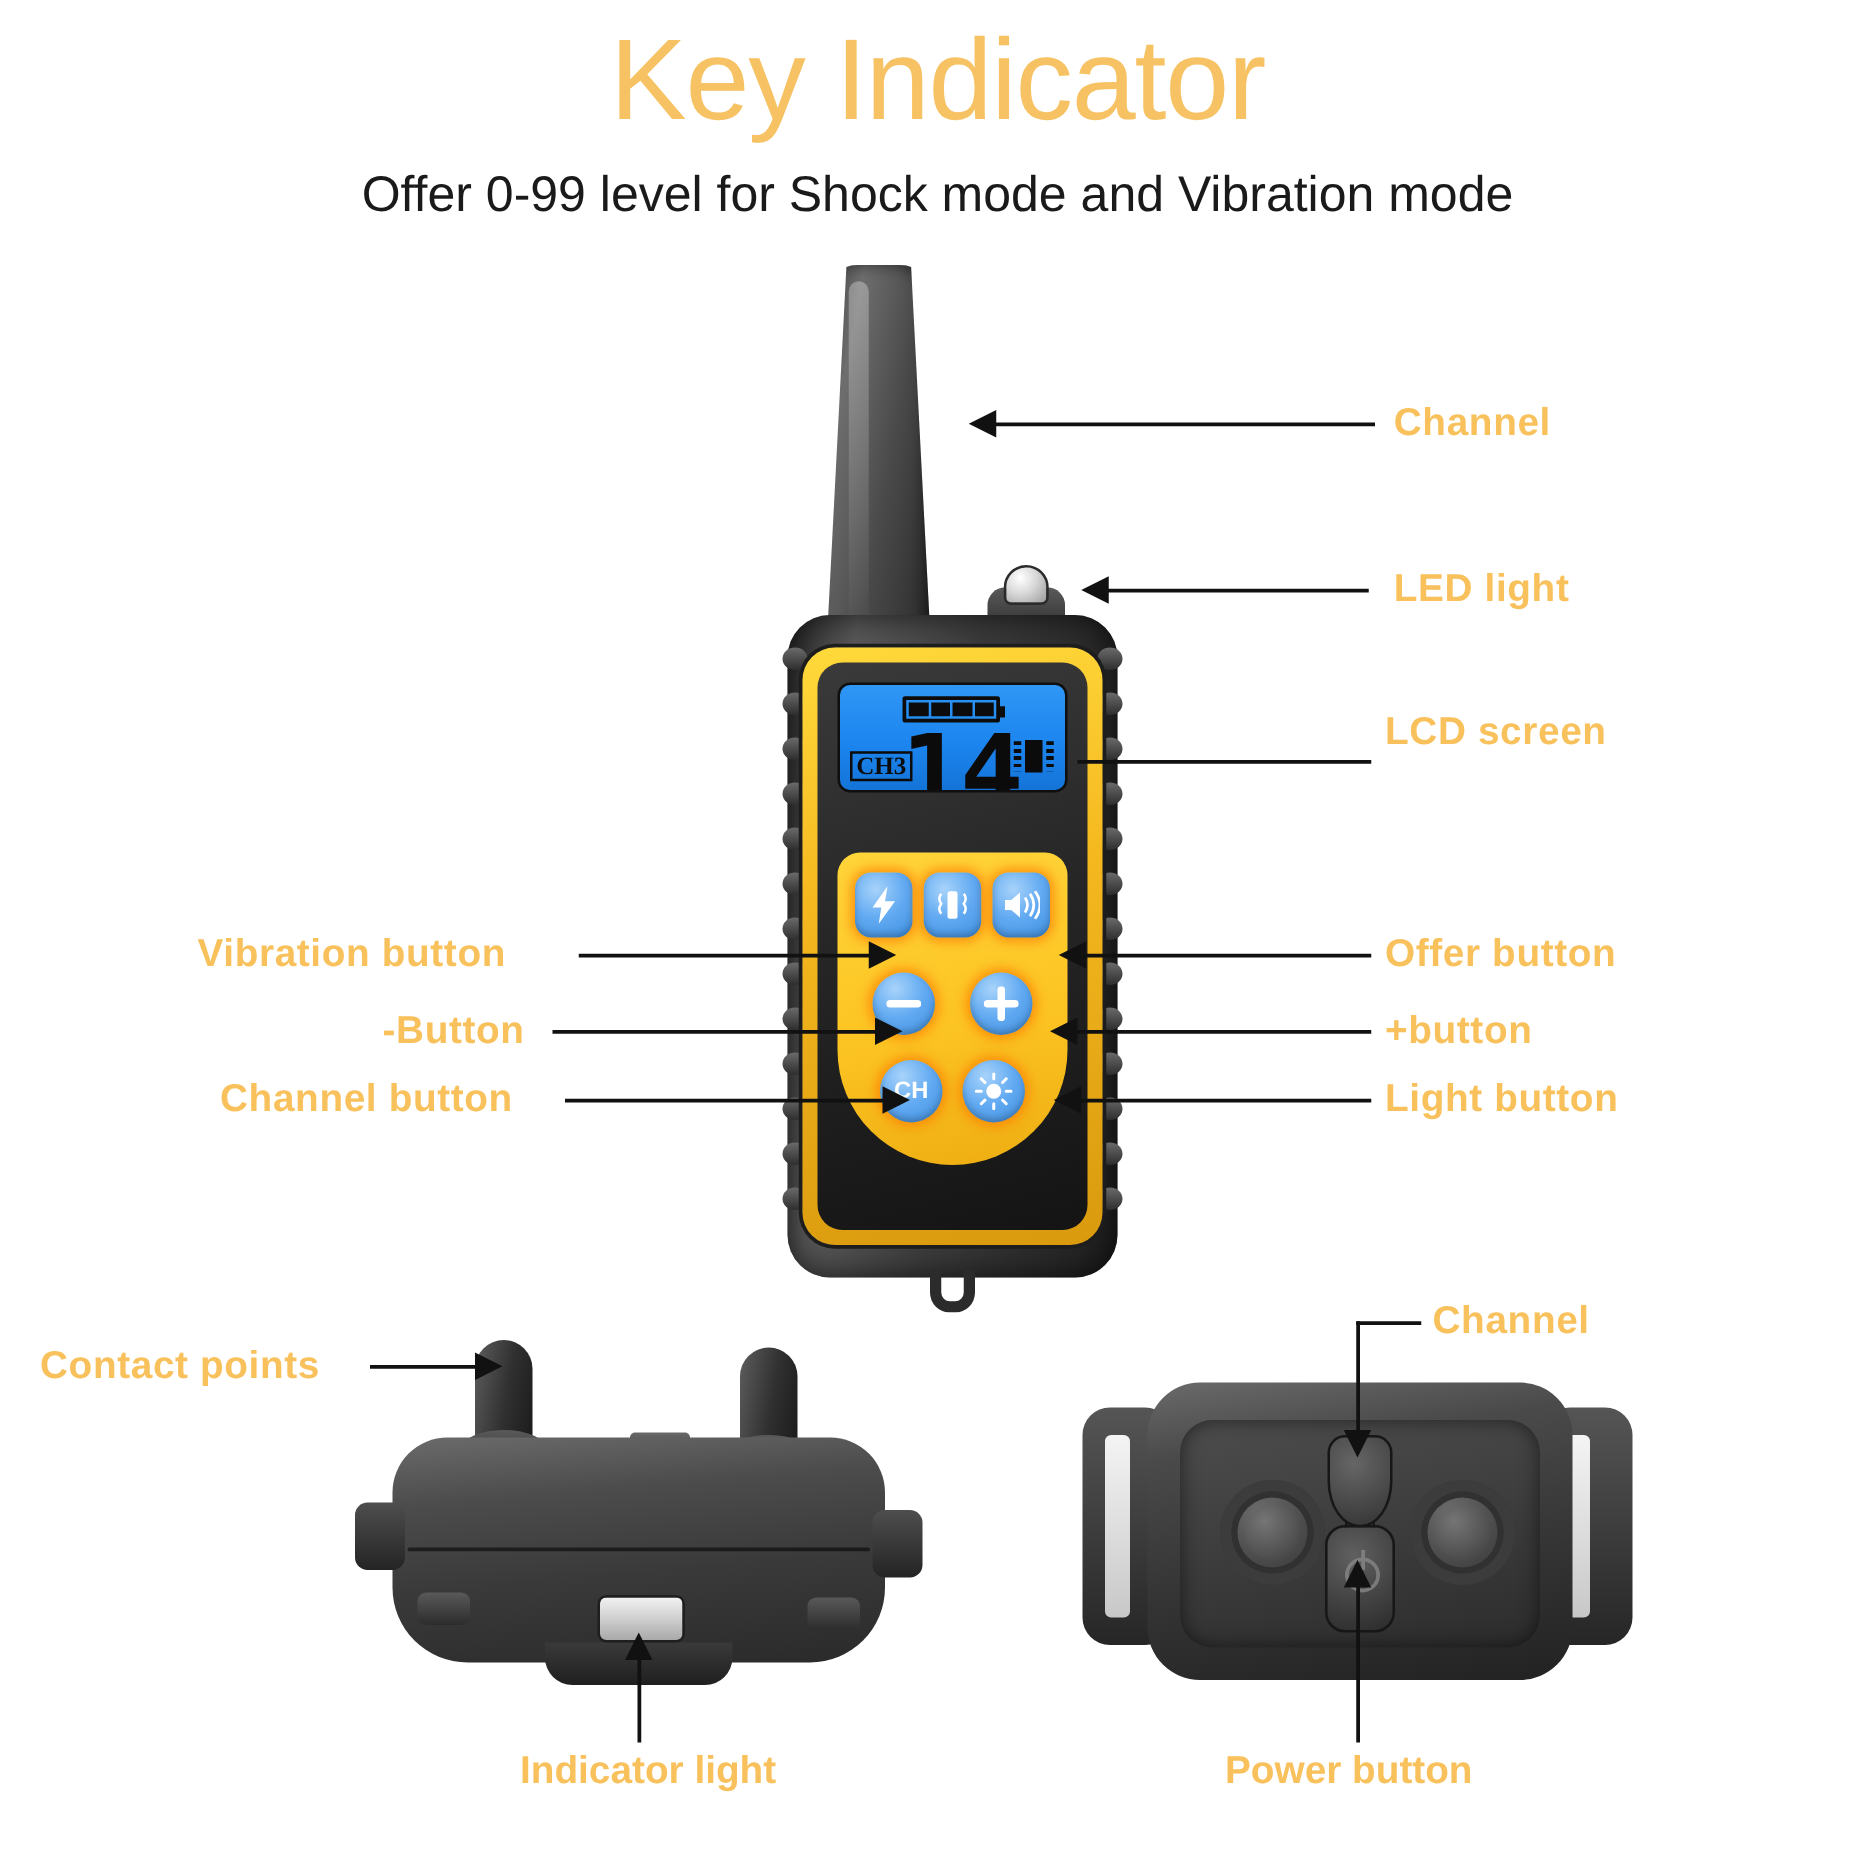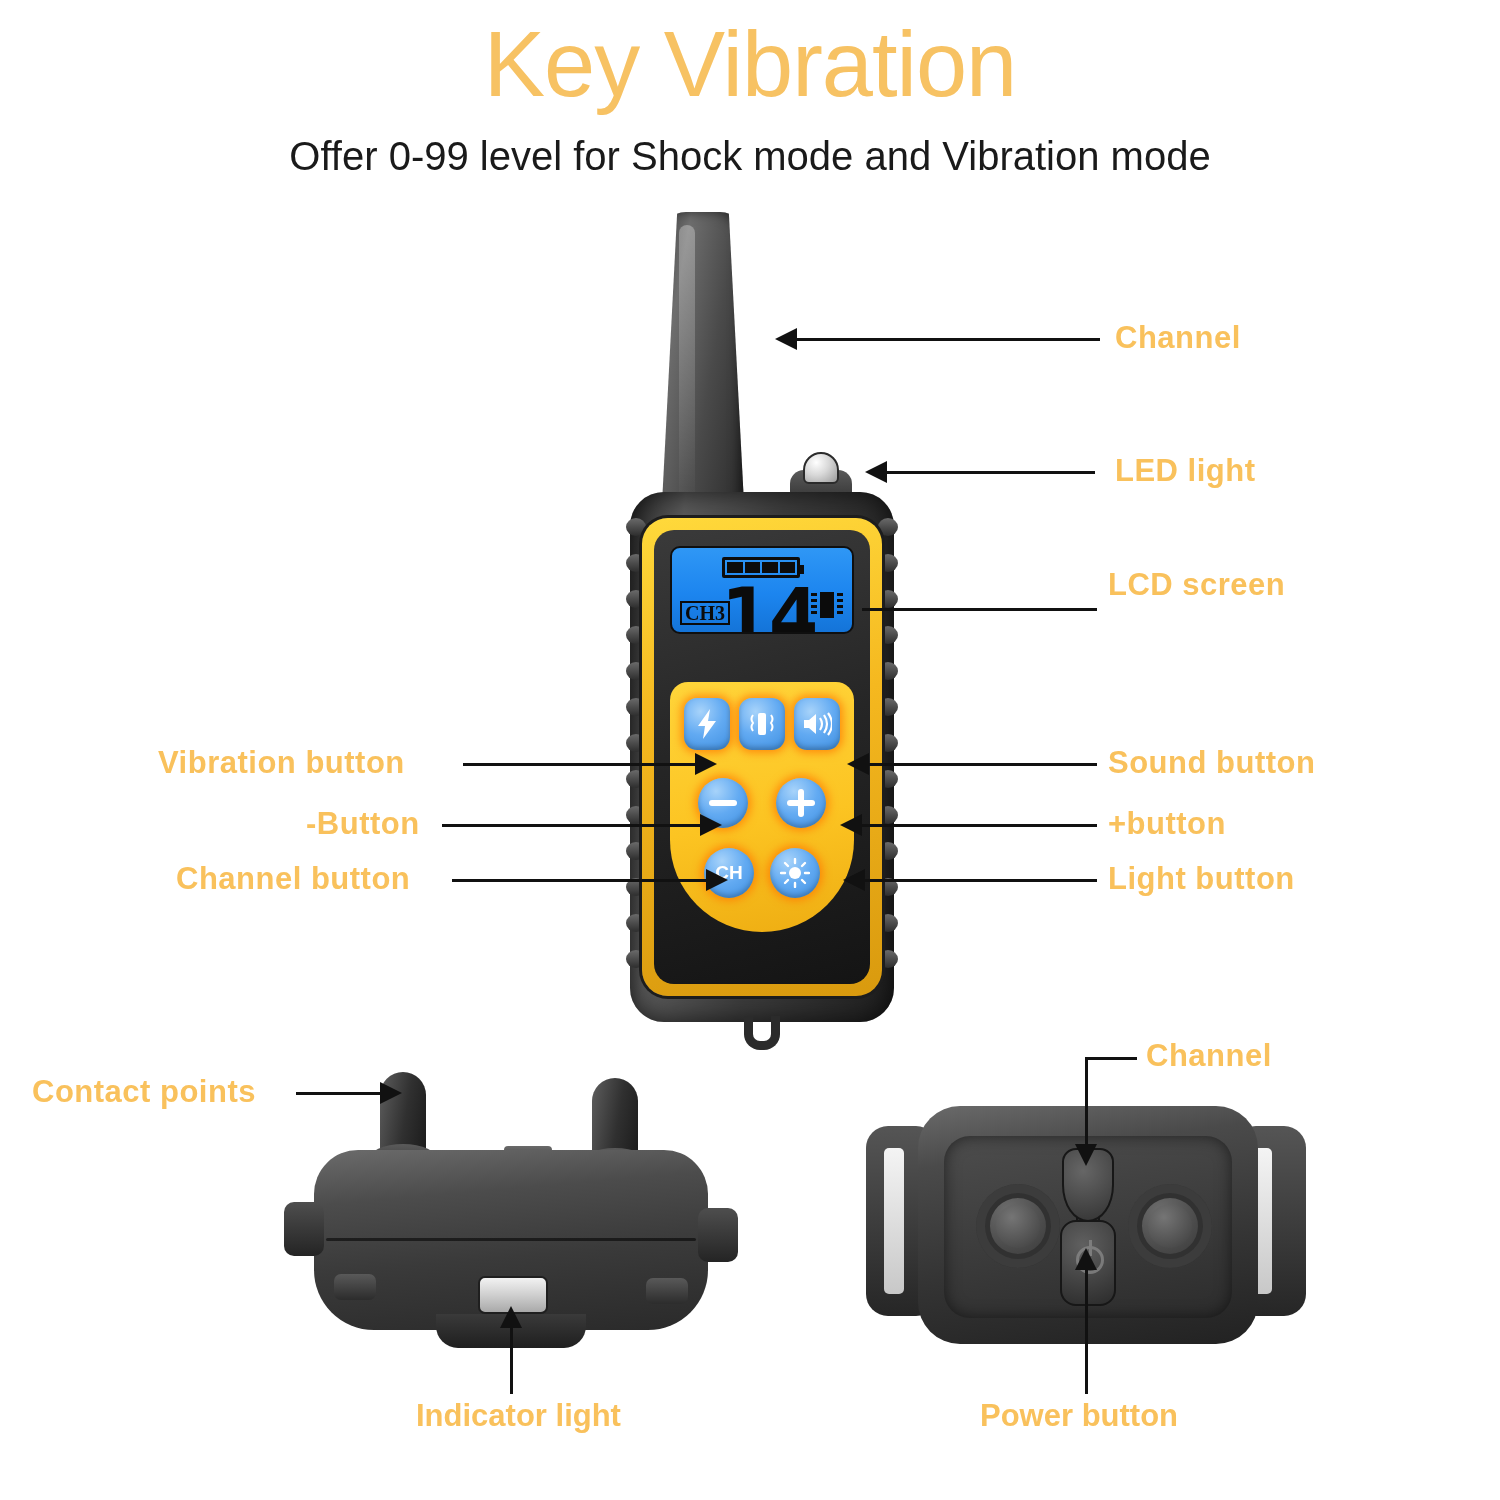--- a/index.html
+++ b/index.html
@@ -258,21 +258,21 @@
   .pwr-sym::after {
     content:""; position:absolute; left: 10px; top: -9px; width: 3px; height: 16px;
     background: #8a8a8a;
   }
 </style>
 </head>
 <body>
 
 <div id="stage">
 
-  <div class="title">Key Vibration</div>
+  <div class="title">Key Indicator</div>
   <div class="subtitle">Offer 0-99 level for Shock mode and Vibration mode</div>
 
   <div id="remote">
 
     <div class="antenna"></div>
     <div class="led-base"></div>
     <div class="led-dome"></div>
 
     <div class="body">
       <div class="grip l" style="top:26px"></div>
@@ -447,21 +447,21 @@
   <div class="lline" style="left:442px; top:824px; width:267px;"></div>
   <div class="arrow right" style="left:700px; top:814px;"></div>
   <div class="label r" style="left:306px; top:806px;">-Button</div>
 
   <div class="lline" style="left:452px; top:879px; width:262px;"></div>
   <div class="arrow right" style="left:706px; top:869px;"></div>
   <div class="label r" style="left:176px; top:861px;">Channel button</div>
 
   <div class="lline" style="left:862px; top:763px; width:235px;"></div>
   <div class="arrow left" style="left:847px; top:753px;"></div>
-  <div class="label" style="left:1108px; top:745px;">Sound button</div>
+  <div class="label" style="left:1108px; top:745px;">Offer button</div>
 
   <div class="lline" style="left:855px; top:824px; width:242px;"></div>
   <div class="arrow left" style="left:840px; top:814px;"></div>
   <div class="label" style="left:1108px; top:806px;">+button</div>
 
   <div class="lline" style="left:858px; top:879px; width:239px;"></div>
   <div class="arrow left" style="left:843px; top:869px;"></div>
   <div class="label" style="left:1108px; top:861px;">Light button</div>
 
   <div class="lline" style="left:296px; top:1092px; width:90px;"></div>

